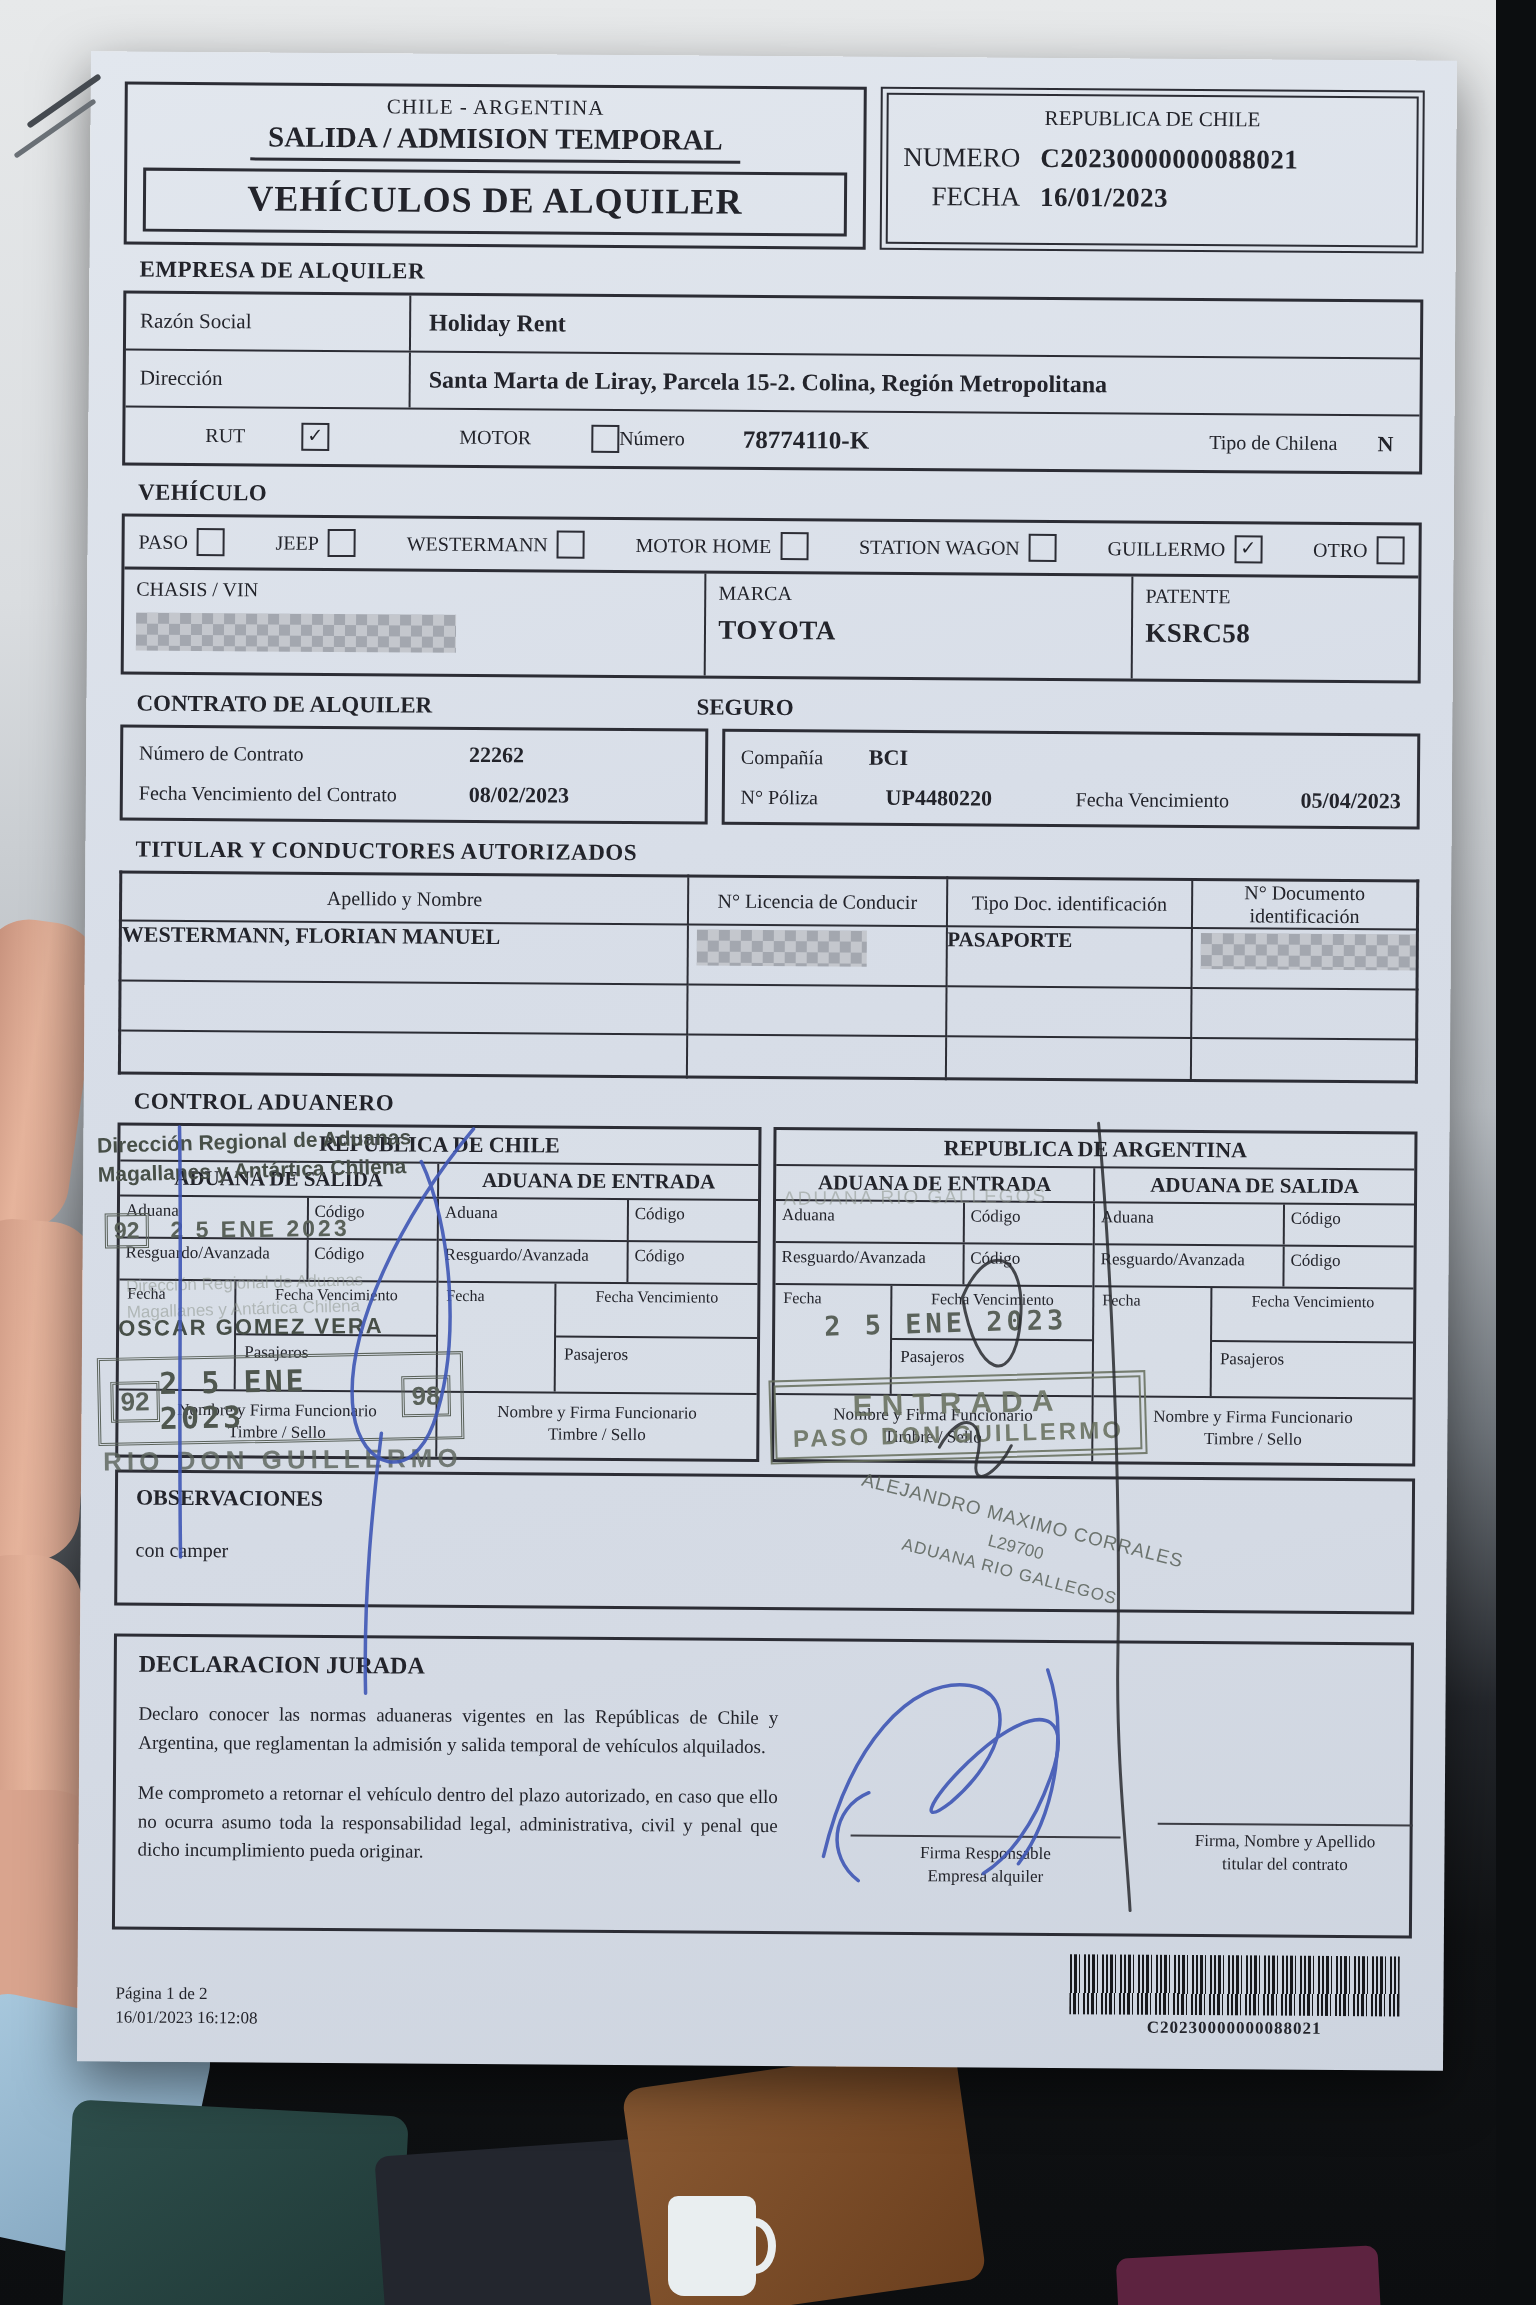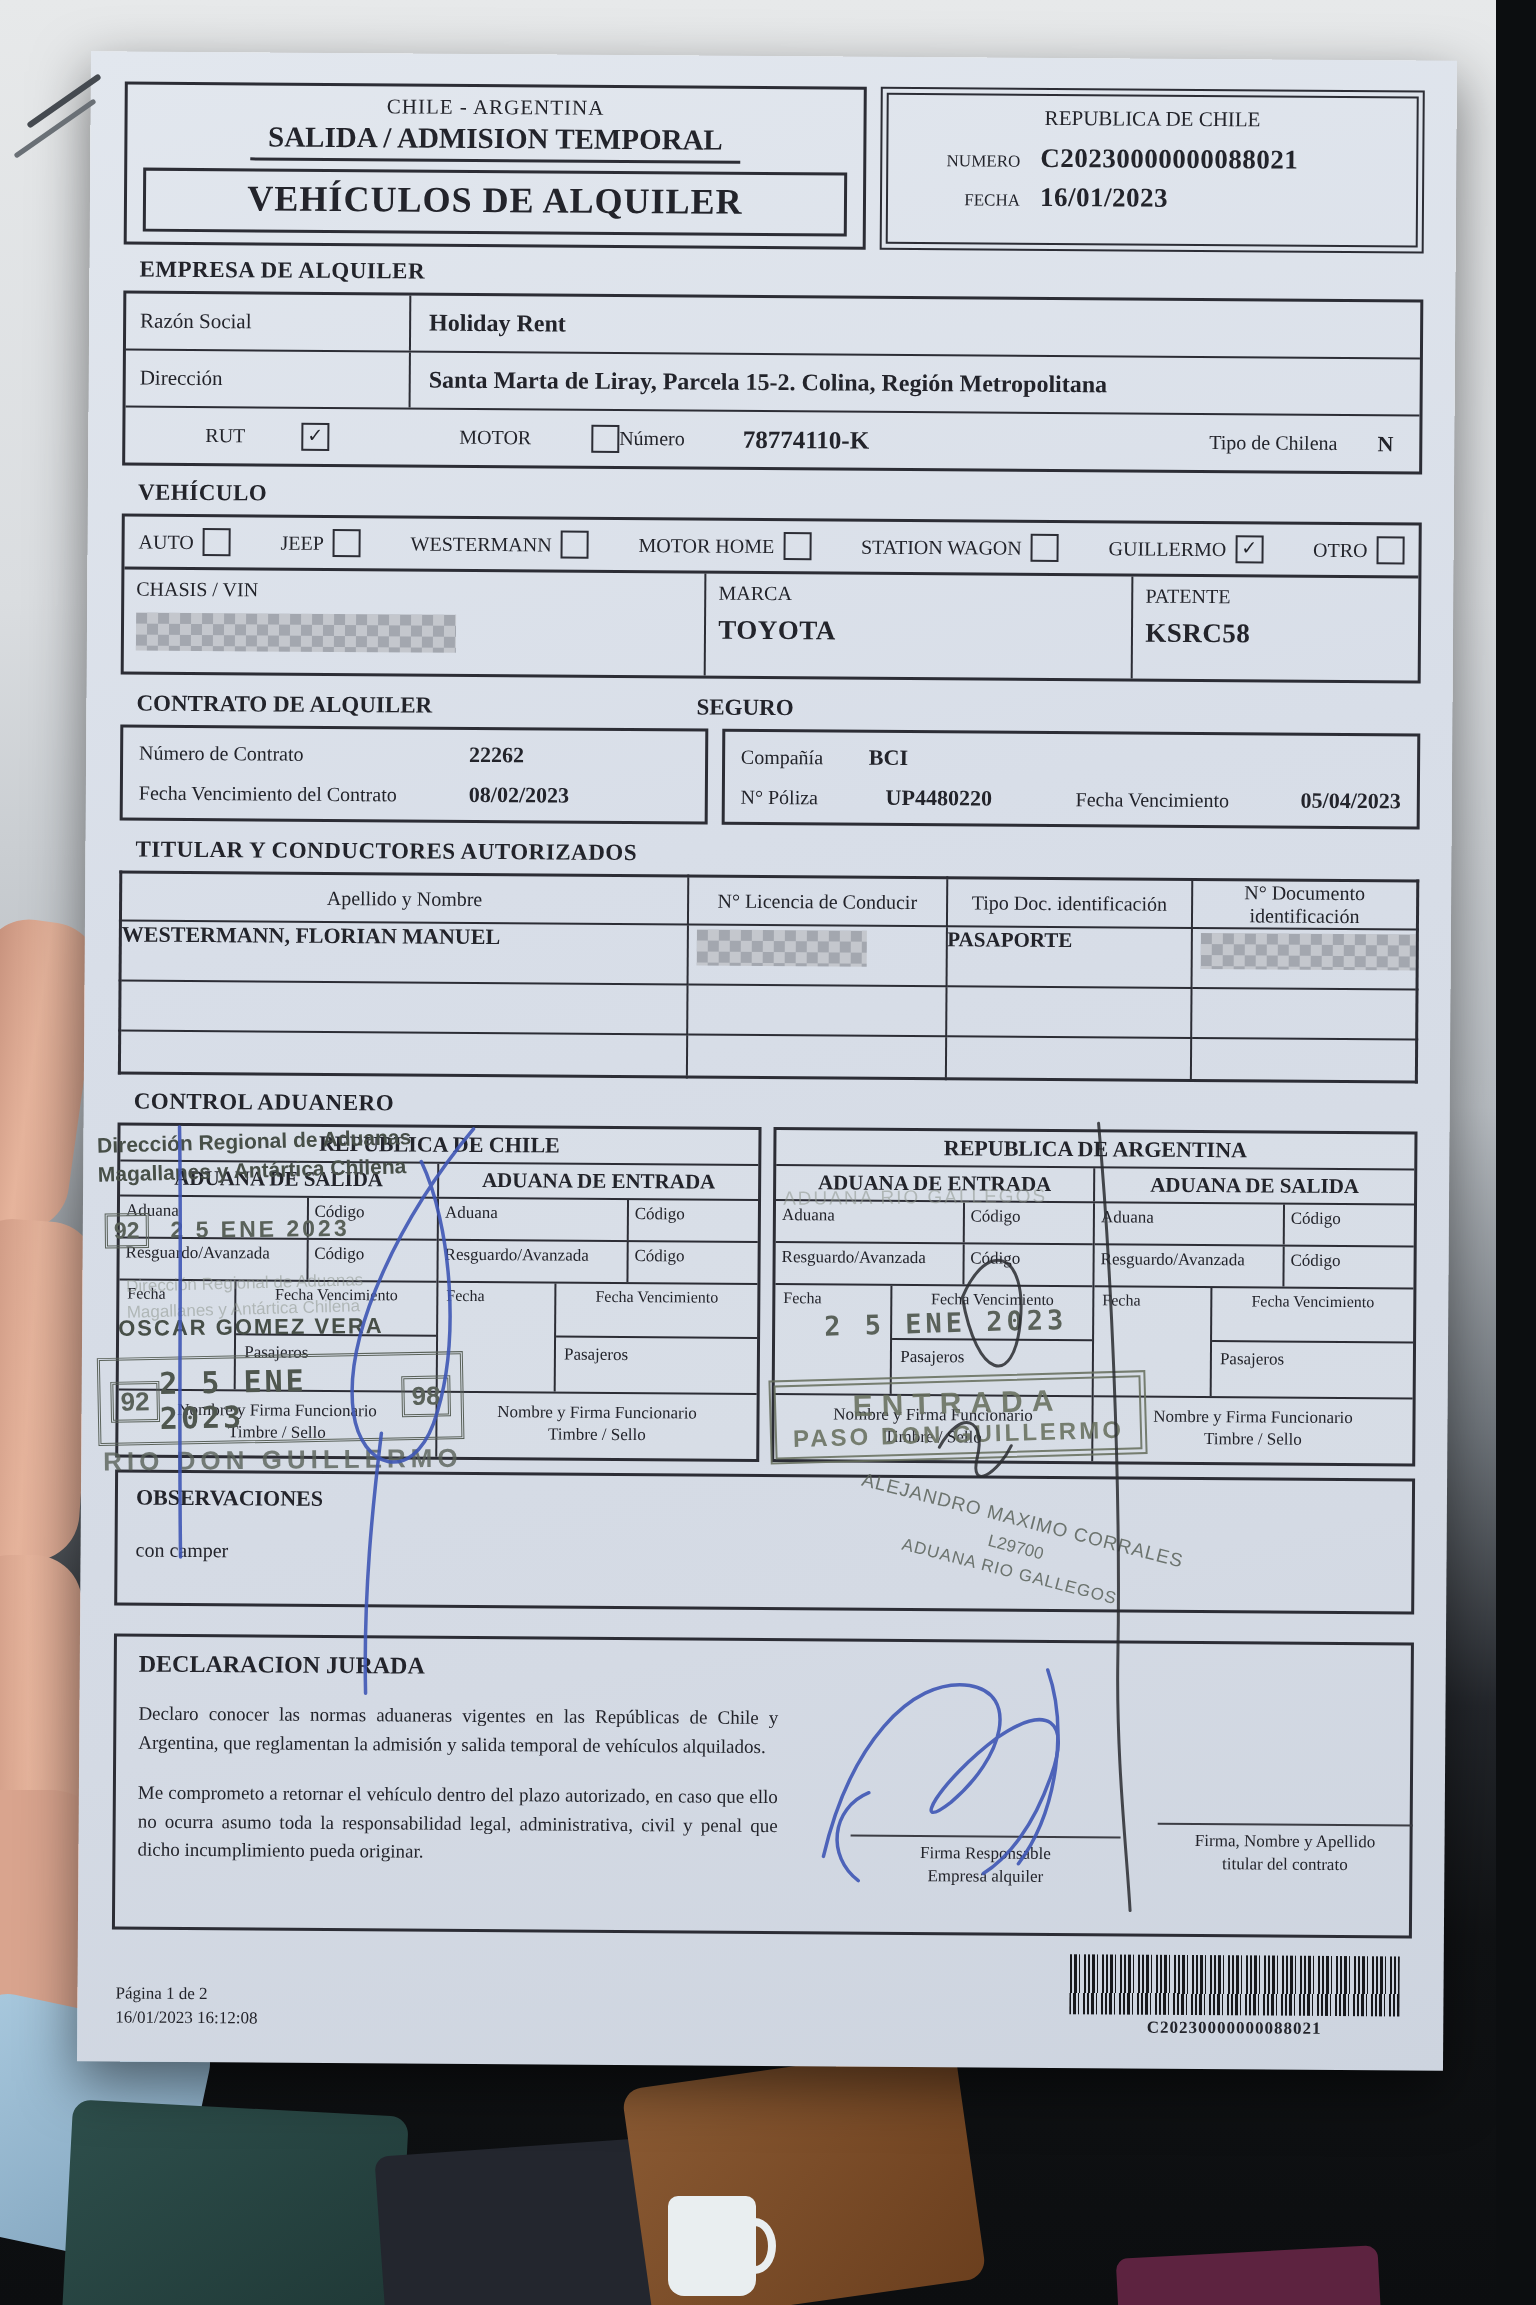--- a/index.html
+++ b/index.html
@@ -32,21 +32,21 @@
   .hdr-row{display:flex;gap:14px;margin-bottom:12px;}
   .hdr-left{width:742px;border:3px solid var(--line);padding:8px 10px 10px;text-align:center;box-sizing:border-box;}
   .hl-countries{font-size:21px;letter-spacing:1px;}
   .hl-t1{font-size:29px;font-weight:bold;display:inline-block;border-bottom:3px solid var(--line);padding:0 18px 4px;margin-top:2px;}
   .hl-t2box{border:3px solid var(--line);margin:8px 6px 0;padding:6px 0 10px;}
   .hl-t2{font-size:36px;font-weight:bold;letter-spacing:1px;}
   .hdr-right{flex:1;border:2px solid var(--line);padding:4px;box-sizing:border-box;}
   .hr-inner{border:2px solid var(--line);height:100%;box-sizing:border-box;padding:10px 14px;}
   .hr-country{text-align:center;font-size:21px;margin-bottom:12px;}
   .hr-row{display:flex;align-items:baseline;margin-bottom:8px;}
-  .hr-label{width:118px;text-align:right;margin-right:20px;font-size:17px;}
+  .hr-label{width:118px;text-align:right;margin-right:20px;font-size:27px;}
   .hr-value{font-size:27px;font-weight:bold;letter-spacing:.5px;}
   .section-title{font-size:23px;font-weight:bold;margin:0 0 8px 16px;letter-spacing:.5px;}
   
   .empresa-table{border:3px solid var(--line);margin-bottom:14px;}
   .emp-row{display:flex;border-bottom:2px solid var(--line);min-height:55px;align-items:stretch;}
   .emp-row:last-child{border-bottom:none;}
   .emp-label{width:285px;padding-left:14px;font-size:21px;border-right:2px solid var(--line);display:flex;align-items:center;box-sizing:border-box;}
   .emp-value{padding-left:18px;font-size:24px;font-weight:bold;display:flex;align-items:center;}
   .rut-row{display:flex;align-items:center;min-height:52px;font-size:20px;padding:0 16px;width:100%;box-sizing:border-box;}
   .cb{display:inline-block;width:24px;height:24px;border:2px solid var(--line);text-align:center;line-height:22px;font-size:19px;font-family:"Liberation Sans",sans-serif;flex:none;}
@@ -194,21 +194,21 @@
           <span class="rr-tipo">Tipo de Chilena</span>
           <span class="rr-tipov">N</span>
         </div>
       </div>
     </div>
 
     <div class="section-title">VEHÍCULO</div>
     <div class="veh-table">
       <div class="veh-cbrow">
         <span class="veh-tipo">
-            <span>AUTO</span>
+            <span>PASO</span>
             <span class="cb"><span></span></span>
           </span>
         <span class="veh-tipo">
             <span>JEEP</span>
             <span class="cb"><span></span></span>
           </span>
         <span class="veh-tipo">
             <span>WESTERMANN</span>
             <span class="cb"><span></span></span>
           </span>

